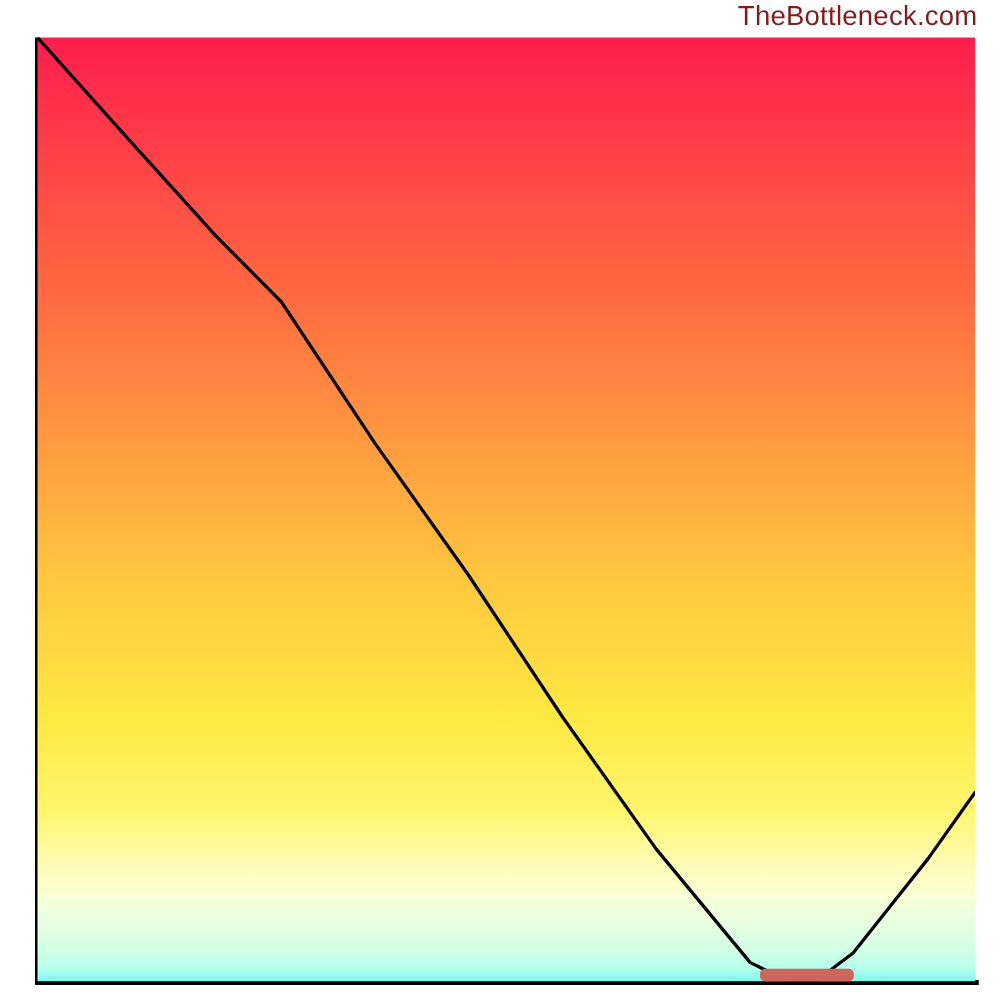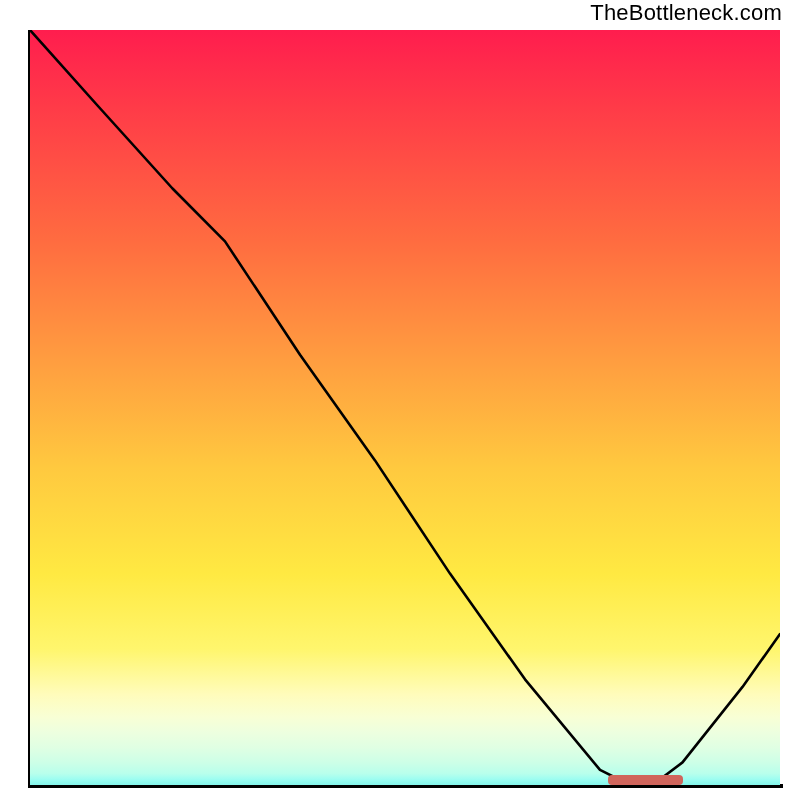--- a/index.html
+++ b/index.html
@@ -15,21 +15,21 @@
     position: relative;
     width: 800px;
     height: 800px;
   }
   .watermark {
     position: absolute;
     top: 0;
     right: 18px;
     font-size: 22px;
     font-weight: 500;
-    color: #000000;
+    color: #7f1d1d;
     letter-spacing: 0.2px;
   }
   .plot {
     position: absolute;
     left: 30px;
     top: 30px;
     width: 750px;
     height: 755px;
   }
   .plot-bg {

